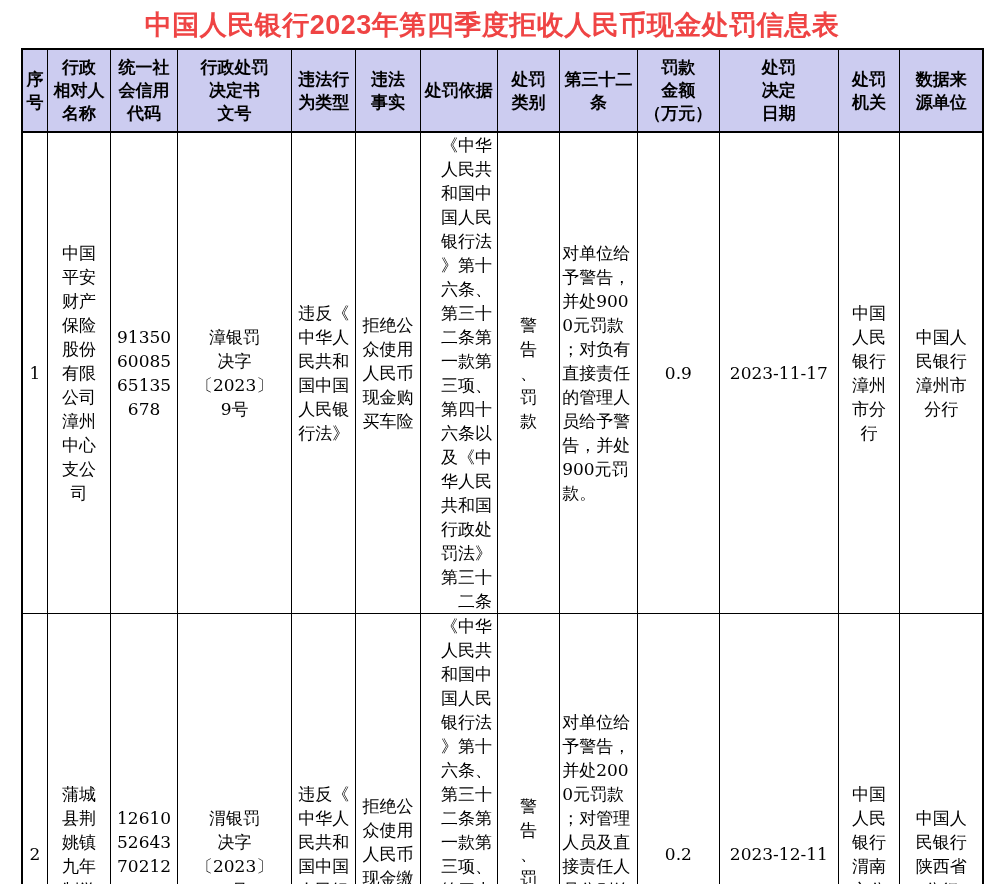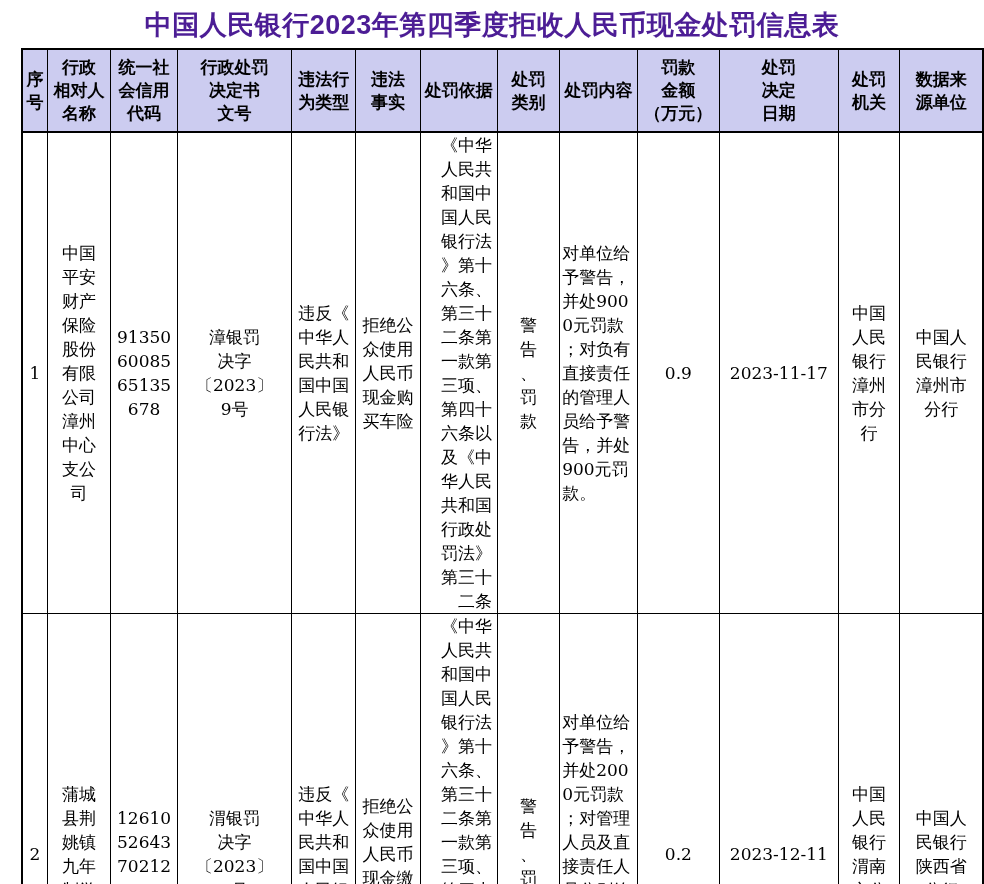--- a/index.html
+++ b/index.html
@@ -10,21 +10,21 @@
     color: #000;
     overflow: hidden;
   }
   .page-title {
     font-family: "Liberation Sans", "DejaVu Sans", sans-serif;
     font-weight: bold;
     font-size: 27px;
     text-align: center;
     padding-top: 7px;
     letter-spacing: 0.5px;
-    color: #4c1d95;
+    color: #ef4444;
   }
   table.penalty-table {
     border-collapse: collapse;
     table-layout: fixed;
     margin: 5px 0 0 21px;
     border: 2px solid #000;
   }
   th, td {
     border: 1px solid #000;
     vertical-align: middle;
@@ -98,21 +98,21 @@
       <th>行政处罚
 决定书
 文号</th>
       <th>违法行
 为类型</th>
       <th>违法
 事实</th>
       <th>处罚依据</th>
       <th>处罚
 类别</th>
-      <th>处罚内容</th>
+      <th>第三十二条</th>
       <th>罚款
 金额
 （万元）</th>
       <th>处罚
 决定
 日期</th>
       <th>处罚
 机关</th>
       <th>数据来
 源单位</th>

